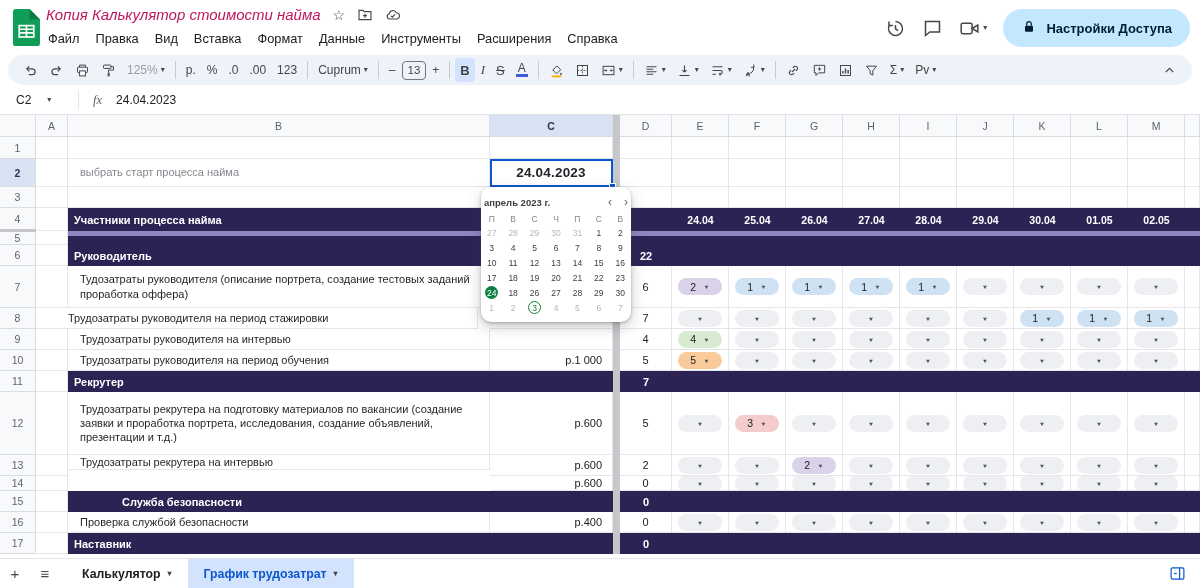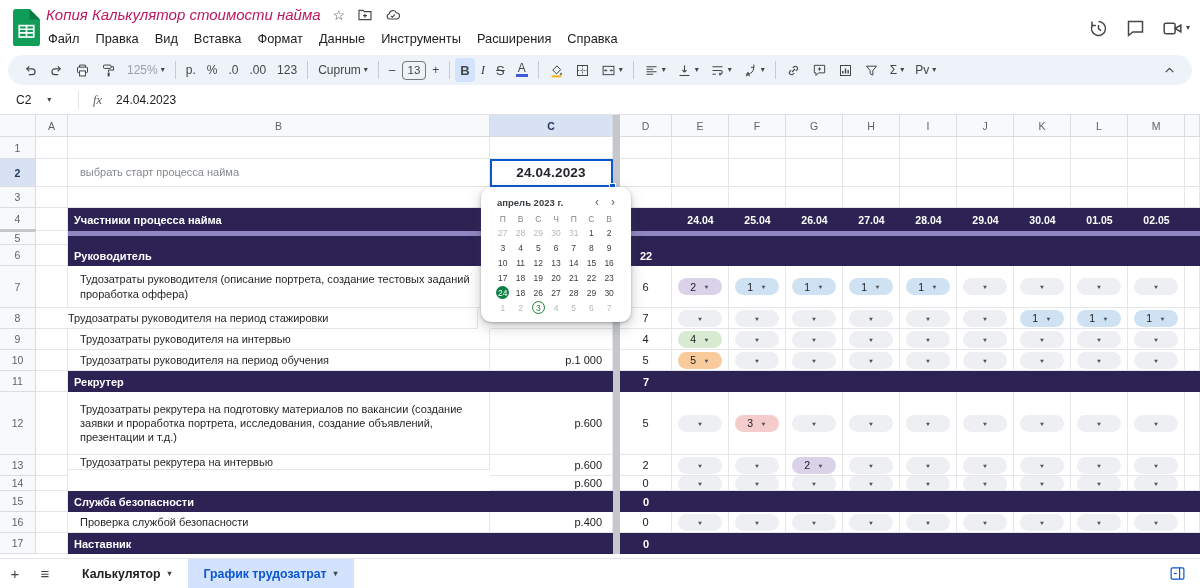--- a/index.html
+++ b/index.html
@@ -74,21 +74,21 @@
           justify-content:center; gap:7px; font-size:10.5px; color:#202124; }
   .pill .tri { font-size:6.5px; color:#50555b; transform:scaleY(.9); }
   .pill .pv { font-weight:400; }
   .freeze-v { position:absolute; background:#c5c7ca; }
   .sel-border { position:absolute; border:2px solid #0b57d0; pointer-events:none; }
   .fill-handle { position:absolute; width:7px; height:7px; background:#0b57d0; border:1px solid #fff; }
 
   
   .calendar { position:absolute; left:481px; top:187px; width:150px; background:#fff; border-radius:10px;
               box-shadow:0 1px 3px rgba(60,64,67,.35), 0 5px 14px rgba(60,64,67,.28);
-              padding:8px 13px 7px; z-index:60; }
+              padding:8px 0 7px; z-index:60; }
   .cal-head { display:flex; align-items:center; padding:1px 3px 4px; }
   .cal-title { font-size:9.5px; font-weight:700; color:#3c4043; }
   .cal-nav { margin-left:auto; display:flex; gap:12px; color:#5f6368; font-size:12px; line-height:1; }
   .cal-grid { display:grid; grid-template-columns:repeat(7, 1fr); }
   .cal-cell { height:15px; display:flex; align-items:center; justify-content:center; font-size:8.5px; color:#3c4043; }
   .cal-wd { color:#80868b; height:13px; }
   .cal-cell.out { color:#b3b8bd; }
   .day-sel { width:13px; height:13px; border-radius:50%; background:#0b8043; color:#fff;
              display:flex; align-items:center; justify-content:center; }
   .day-today { width:13px; height:13px; border-radius:50%; border:1px solid #188038; color:#188038;
@@ -158,20 +158,29 @@
             <path d="M4 4h16v12H9l-5 4z" fill="none" stroke="#444746" stroke-width="1.7"></path>
           </svg>
       </div>
       <div class="icon-btn">
         <svg viewBox="0 0 24 24">
             <rect x="2.5" y="6" width="12.5" height="12" rx="2" fill="none" stroke="#444746" stroke-width="1.7"></rect>
             <path d="M15 12l6.5-4v8z" fill="none" stroke="#444746" stroke-width="1.7"></path>
           </svg>
         <span class="caret">▾</span>
       </div>
+      <button class="share-btn">
+        <span>
+          <svg viewBox="0 0 24 24">
+              <rect x="6" y="10" width="12" height="9" rx="1.5" fill="#001d35"></rect>
+              <path d="M8.5 10V7.5a3.5 3.5 0 0 1 7 0V10" fill="none" stroke="#001d35" stroke-width="1.8"></path>
+            </svg>
+        </span>
+        <span>Настройки Доступа</span>
+      </button>
     </div>
   </div>
 
   <div class="toolbar" id="toolbar">
       <div class="tb">
         <span style="display: flex;">
           <svg viewBox="0 0 18 18">
             <path d="M5 7h6a3.5 3.5 0 0 1 0 7H7" fill="none" stroke="#444746" stroke-width="1.4"></path>
             <path d="M7.5 4L4.5 7l3 3" fill="none" stroke="#444746" stroke-width="1.4"></path>
           </svg>
@@ -878,21 +887,21 @@
         </div>
       </div>
       <div class="cellb" style="left: 1128px; top: 361px; width: 57px; height: 15px;">
         <div class="pill" style="background: rgb(237, 239, 242);">
           <span class="tri">▼</span>
         </div>
       </div>
       <div class="cellb" style="left: 1185px; top: 361px; width: 15px; height: 15px;"></div>
       <div class="gut" style="left: 0px; top: 376px; width: 36px; height: 21px;">15</div>
       <div class="cellb" style="left: 36px; top: 376px; width: 32px; height: 21px;"></div>
-      <div class="section-row" style="left: 68px; top: 376px; width: 1132px; height: 21px;">
+      <div class="section-row" style="left: 68px; top: 376px; width: 1132px; height: 21px; padding-left: 48px;">
         <span class="sec-label">Служба безопасности</span>
         <span class="sec-d" style="left: 552px; width: 52px;">0</span>
       </div>
       <div class="gut" style="left: 0px; top: 397px; width: 36px; height: 21px;">16</div>
       <div class="cellb" style="left: 36px; top: 397px; width: 32px; height: 21px;"></div>
       <div class="cellb" style="left: 68px; top: 397px; width: 422px; height: 21px;">
         <span class="lbl">Проверка службой безопасности</span>
       </div>
       <div class="cellb" style="left: 490px; top: 397px; width: 123px; height: 21px;">
         <span class="cval">р.400</span>

